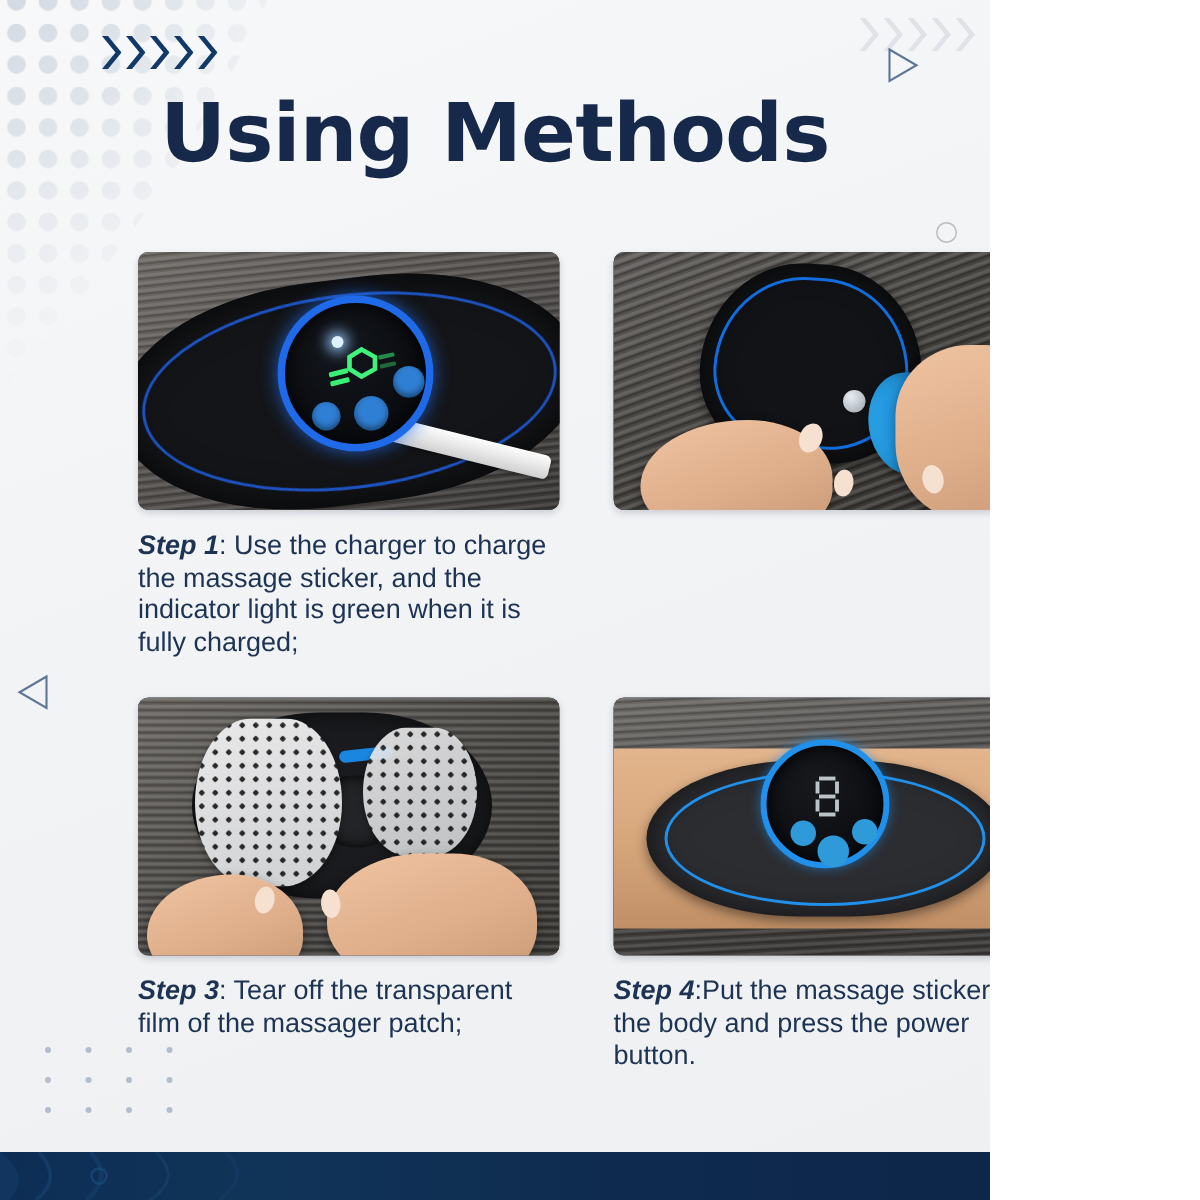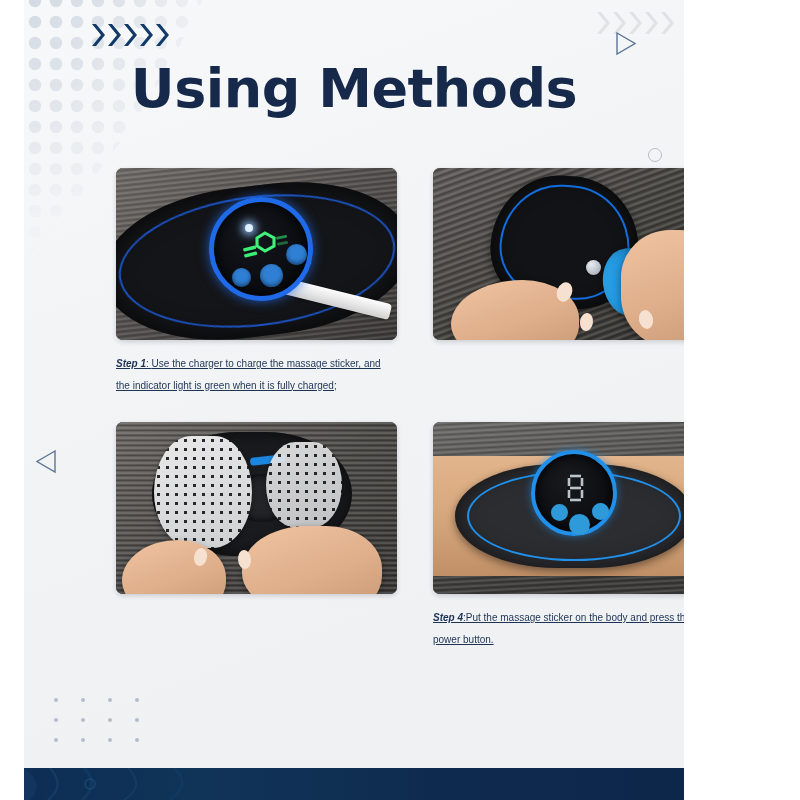--- a/index.html
+++ b/index.html
@@ -8,21 +8,20 @@
     width:800px; height:800px;
     font-family:"Liberation Sans", sans-serif;
     background:#ffffff;
     overflow:hidden;
   }
   #poster {
     position:relative;
     width:660px; height:800px;
     background:linear-gradient(160deg,#f7f8f9 0%,#f2f3f5 45%,#eff0f2 100%);
     overflow:hidden;
-    margin-left:24px;
   }
 
   
   .halftone {
     position:absolute; left:-60px; top:-70px;
     width:300px; height:330px;
     pointer-events:none;
   }
 
   
@@ -77,25 +76,24 @@
   .photo {
     position:relative;
     width:281px; height:172px;
     border-radius:7px;
     overflow:hidden;
     box-shadow:0 2px 5px rgba(20,35,60,.18);
     background:#2a2a2c;
   }
   .caption {
     margin-top:13px;
-    font-size:10px;
+    font-size:18px;
     line-height:21.5px;
     color:#1d3354;
     font-family:"Liberation Sans", sans-serif;
-    text-decoration:underline;
   }
   .caption .lbl { font-weight:bold; font-style:italic; }
 
   
   .footer-band {
     position:absolute; left:0; bottom:0;
     width:800px; height:32px;
     background:linear-gradient(90deg,#0d2d55 0%,#103458 22%,#0e2a4e 55%,#0c2448 100%);
   }
   .footer-band .swirl {
@@ -399,20 +397,21 @@
         <div class="s3-patch"></div>
         <div class="s3-blue"></div>
         <div class="s3-center"></div>
         <div class="s3-film s3-filmL"></div>
         <div class="s3-film s3-filmR"></div>
         <div class="hand" style="left:6px; top:118px; width:104px; height:70px; border-radius:54% 46% 30% 32% / 58% 54% 40% 42%;"></div>
         <div class="nail" style="left:78px; top:126px; width:13px; height:18px; transform:rotate(12deg);"></div>
         <div class="hand" style="left:126px; top:104px; width:140px; height:86px; border-radius:46% 40% 30% 40% / 52% 50% 42% 46%;"></div>
         <div class="nail" style="left:122px; top:128px; width:13px; height:19px; transform:rotate(-6deg);"></div>
       </div>
+      <p class="caption"><span class="lbl">Step 3</span><span>: </span><span>Tear off the transparent film of the massager patch;</span></p>
     </div>
 
     <div class="card">
       <div class="photo">
         <svg class="s4-board" viewBox="0 0 281 172" preserveAspectRatio="none">
           <defs>
             <linearGradient id="w4" x1="0" y1="0" x2="0.3" y2="1">
               <stop offset="0%" stop-color="#6c6a67"></stop>
                 <stop offset="55%" stop-color="#4e4c4a"></stop>
                 <stop offset="100%" stop-color="#3b3937"></stop>

